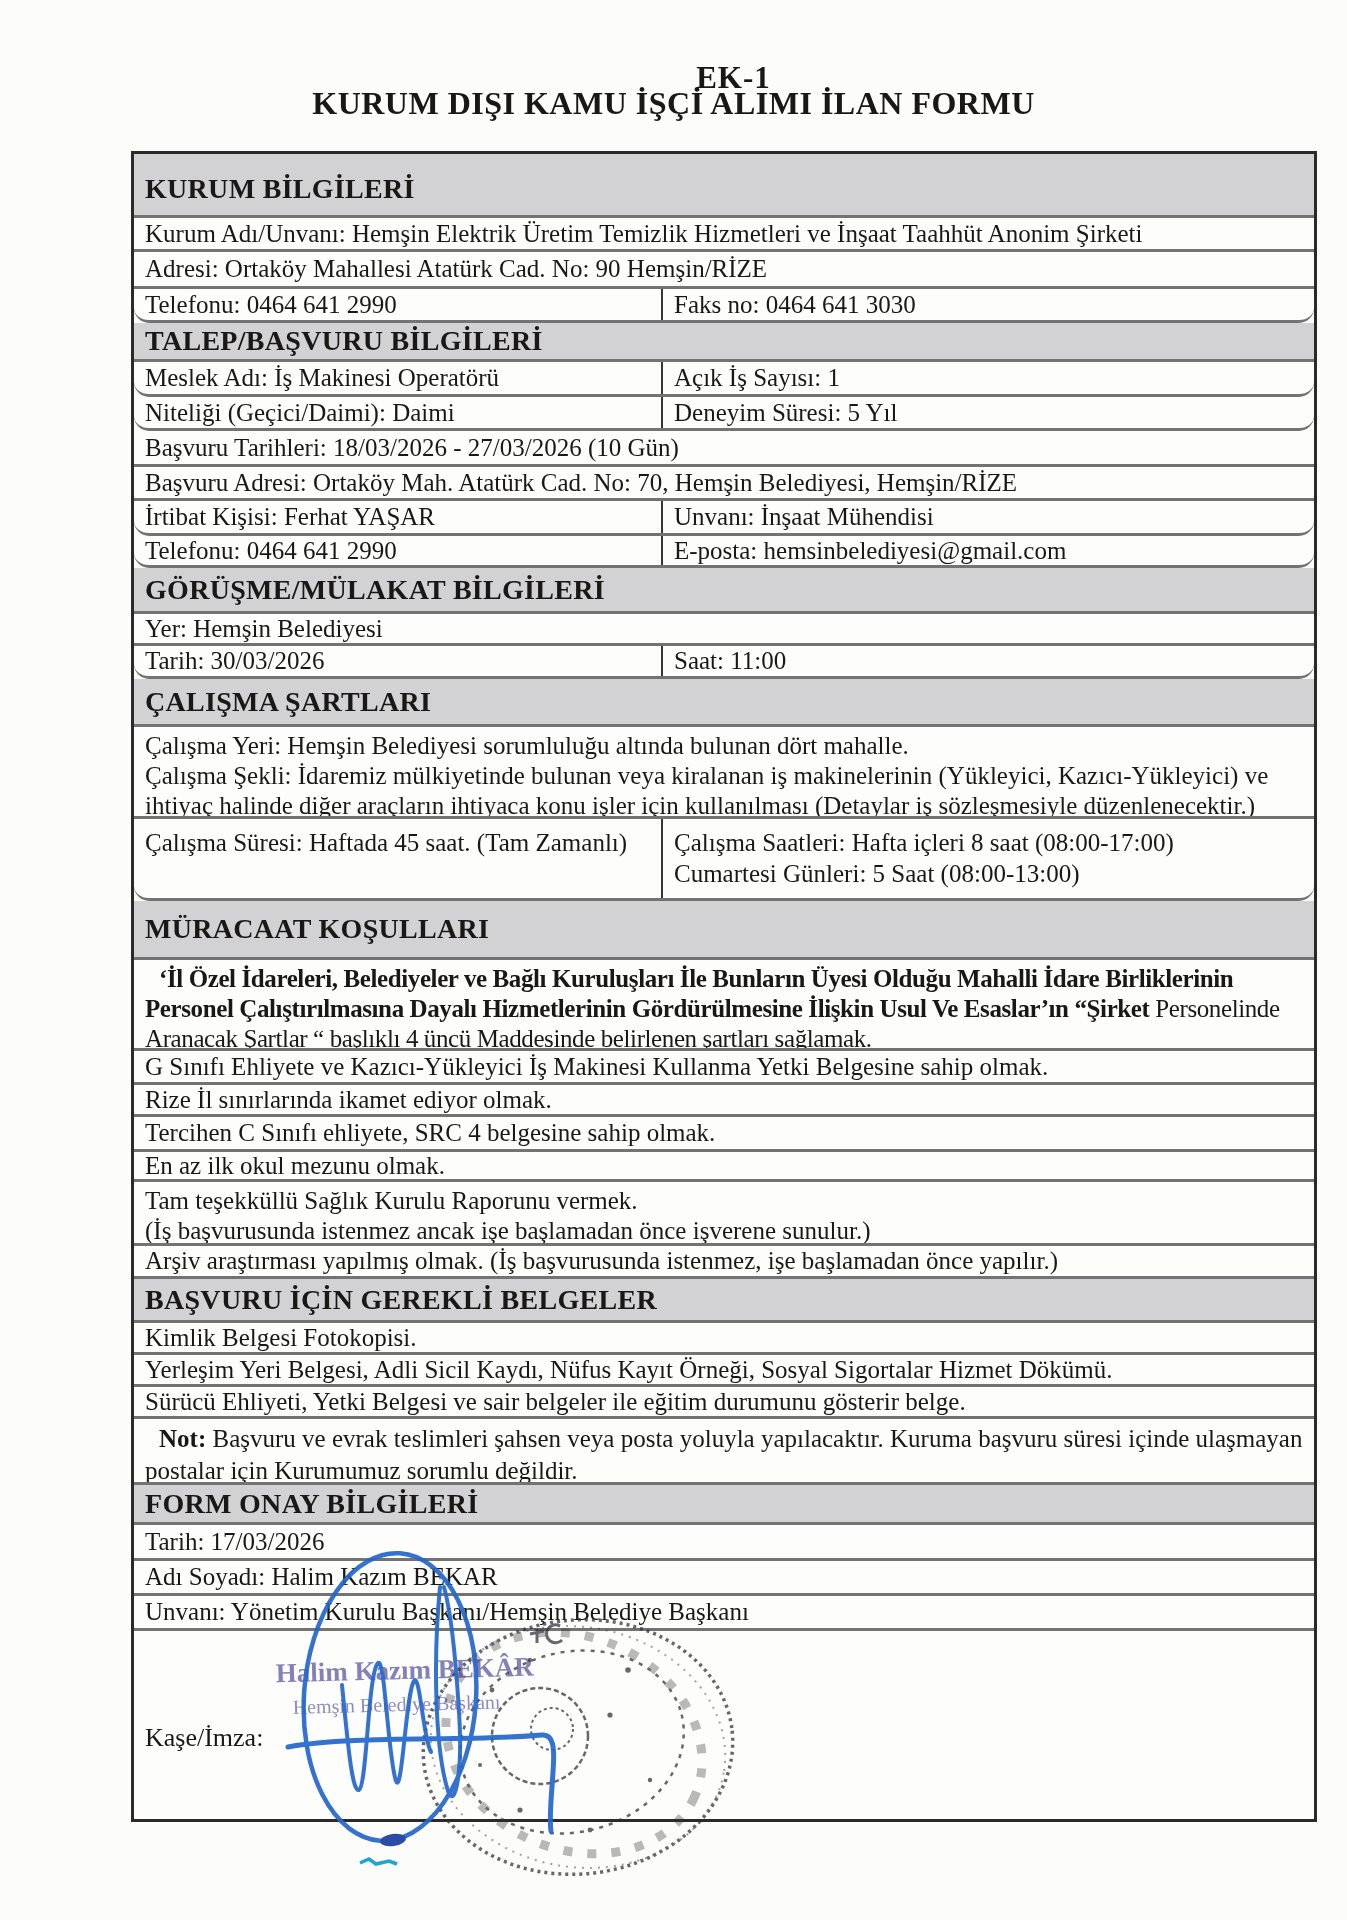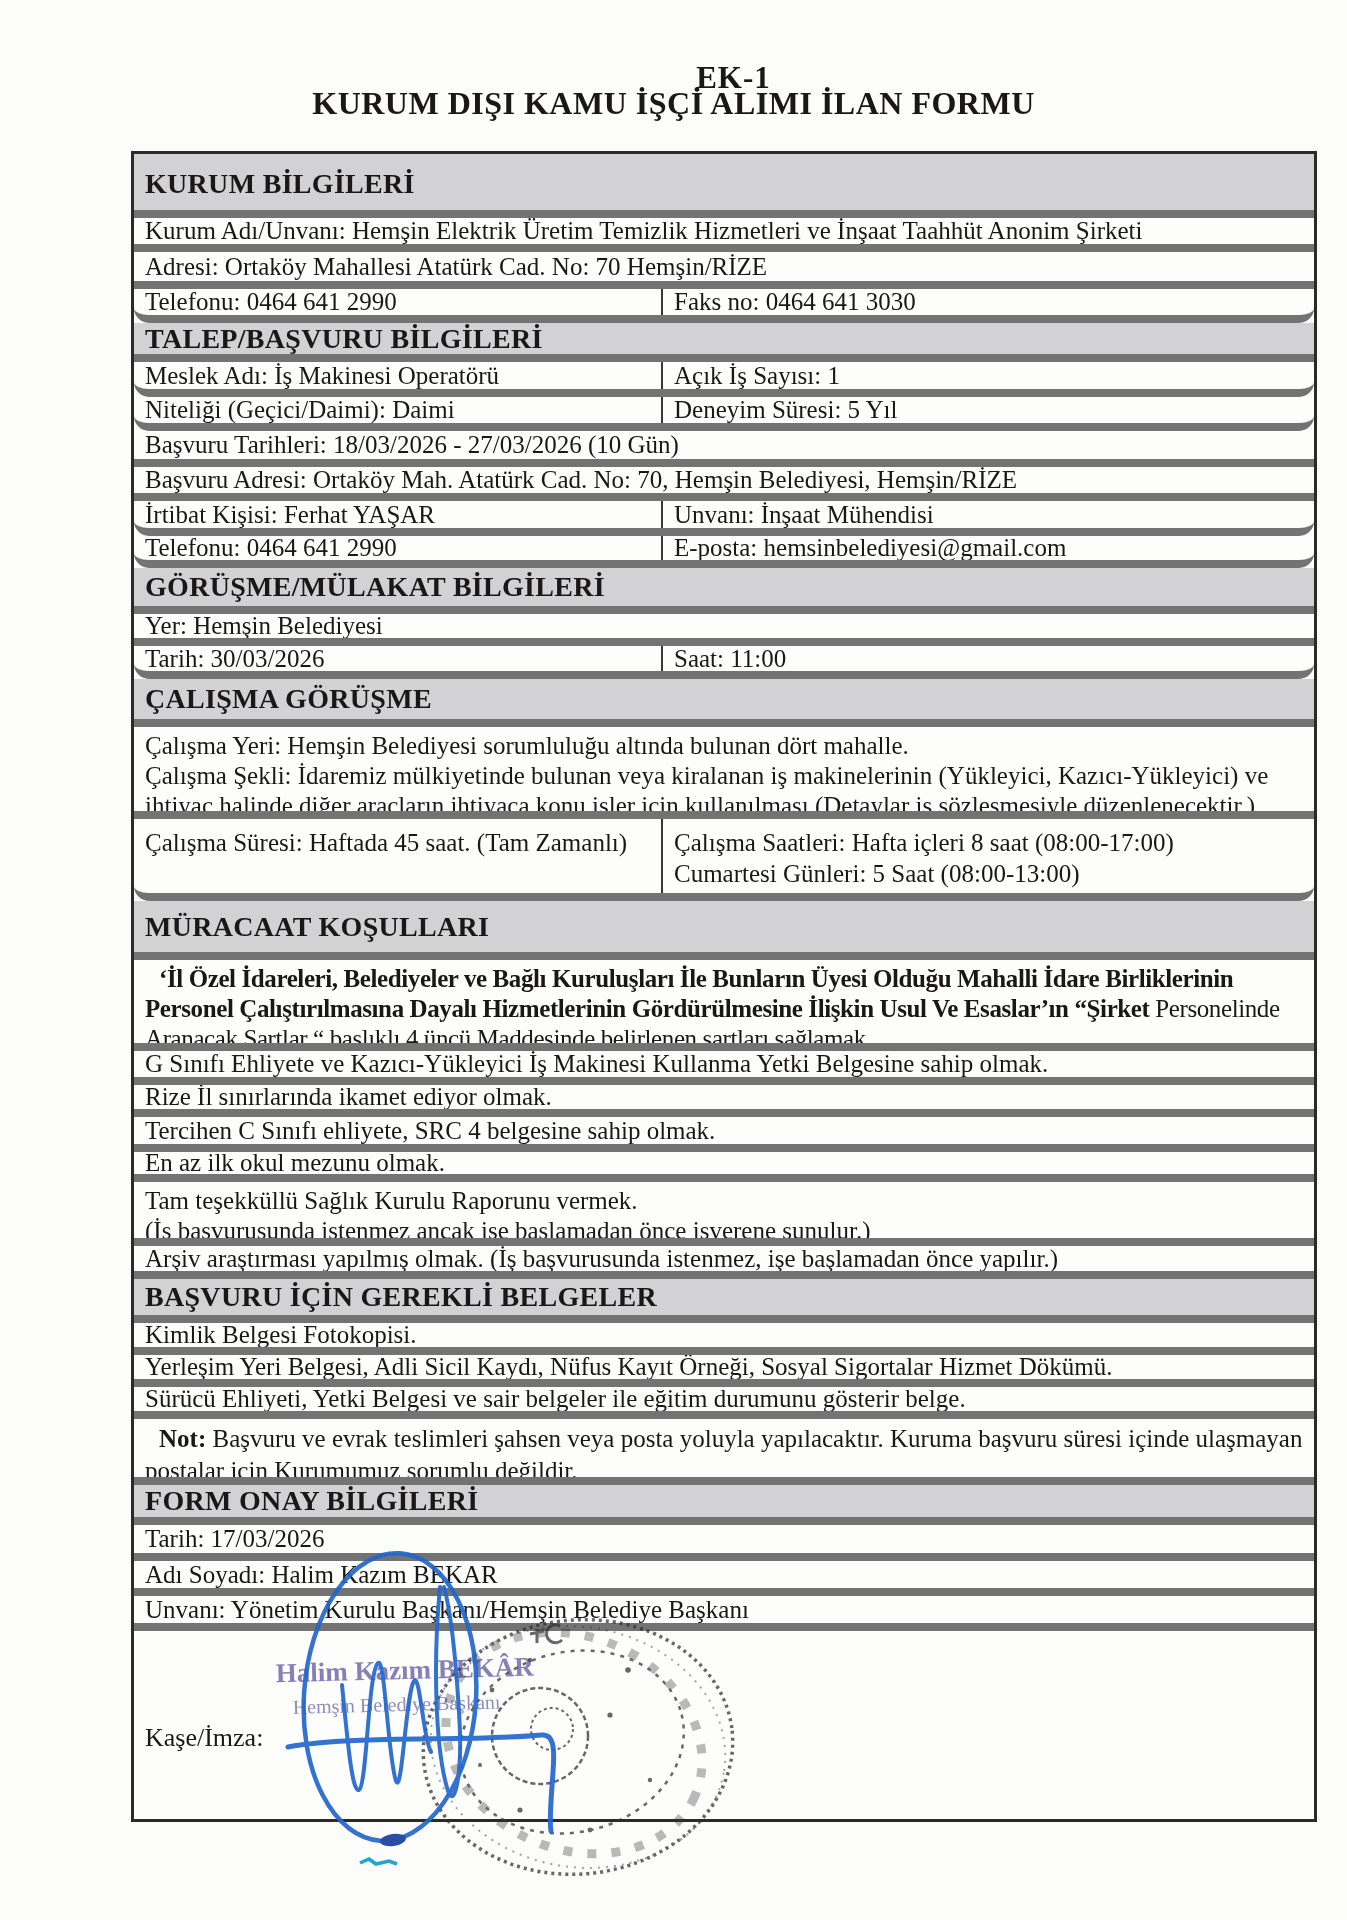--- a/index.html
+++ b/index.html
@@ -14,21 +14,21 @@
   .ek{position:absolute;top:60px;left:60px;width:1347px;font-size:31px;font-weight:bold;letter-spacing:1px;}
   .form-title{position:absolute;top:85px;left:0;width:1347px;font-size:32px;font-weight:bold;letter-spacing:0.5px;}
   .tbl{
     position:absolute;left:131px;top:151px;width:1186px;
     border:3px solid #2b2a28;
     box-sizing:border-box;
     background:#fdfdfc;
   }
   .row{
     box-sizing:border-box;
-    border-bottom:8px solid #737373;
+    border-bottom:3px solid #737373;
     padding-left:11px;padding-right:8px;
     font-size:25px;
     display:flex;align-items:center;
     overflow:hidden;
     position:relative;
   }
   .row:last-child{border-bottom:none;}
   .band{
     background:#d2d1d3;
     font-weight:bold;font-size:28px;letter-spacing:0.3px;
@@ -61,21 +61,21 @@
 
 <div class="tbl">
 
   <div class="row band band-tall" style="height:64px">
     <span>KURUM BİLGİLERİ</span>
   </div>
   <div class="row" style="height:34px">
     <span>Kurum Adı/Unvanı: Hemşin Elektrik Üretim Temizlik Hizmetleri ve İnşaat Taahhüt Anonim Şirketi</span>
   </div>
   <div class="row" style="height:37px">
-    <span>Adresi: Ortaköy Mahallesi Atatürk Cad. No: 70 Hemşin/RİZE</span>
+    <span>Adresi: Ortaköy Mahallesi Atatürk Cad. No: 90 Hemşin/RİZE</span>
   </div>
   <div class="row cols" style="height:34px">
     <div class="c1">
         <span>Telefonu: 0464 641 2990</span>
       </div>
     <div class="c2">
         <span>Faks no: 0464 641 3030</span>
       </div>
   </div>
 
@@ -130,21 +130,21 @@
   <div class="row cols" style="height:33px">
     <div class="c1">
         <span>Tarih: 30/03/2026</span>
       </div>
     <div class="c2">
         <span>Saat: 11:00</span>
       </div>
   </div>
 
   <div class="row band" style="height:48px">
-    <span>ÇALIŞMA GÖRÜŞME</span>
+    <span>ÇALIŞMA ŞARTLARI</span>
   </div>
   <div class="row multi" style="height:92px">
     <p>Çalışma Yeri: Hemşin Belediyesi sorumluluğu altında bulunan dört mahalle.</p>
     <p>Çalışma Şekli: İdaremiz mülkiyetinde bulunan veya kiralanan iş makinelerinin (Yükleyici, Kazıcı-Yükleyici) ve ihtiyaç halinde diğer araçların ihtiyaca konu işler için kullanılması (Detaylar iş sözleşmesiyle düzenlenecektir.)</p>
   </div>
   <div class="row cols multi2" style="height:82px">
     <div class="c1">
       <span>Çalışma Süresi: Haftada 45 saat. (Tam Zamanlı)</span>
     </div>
     <div class="c2">

